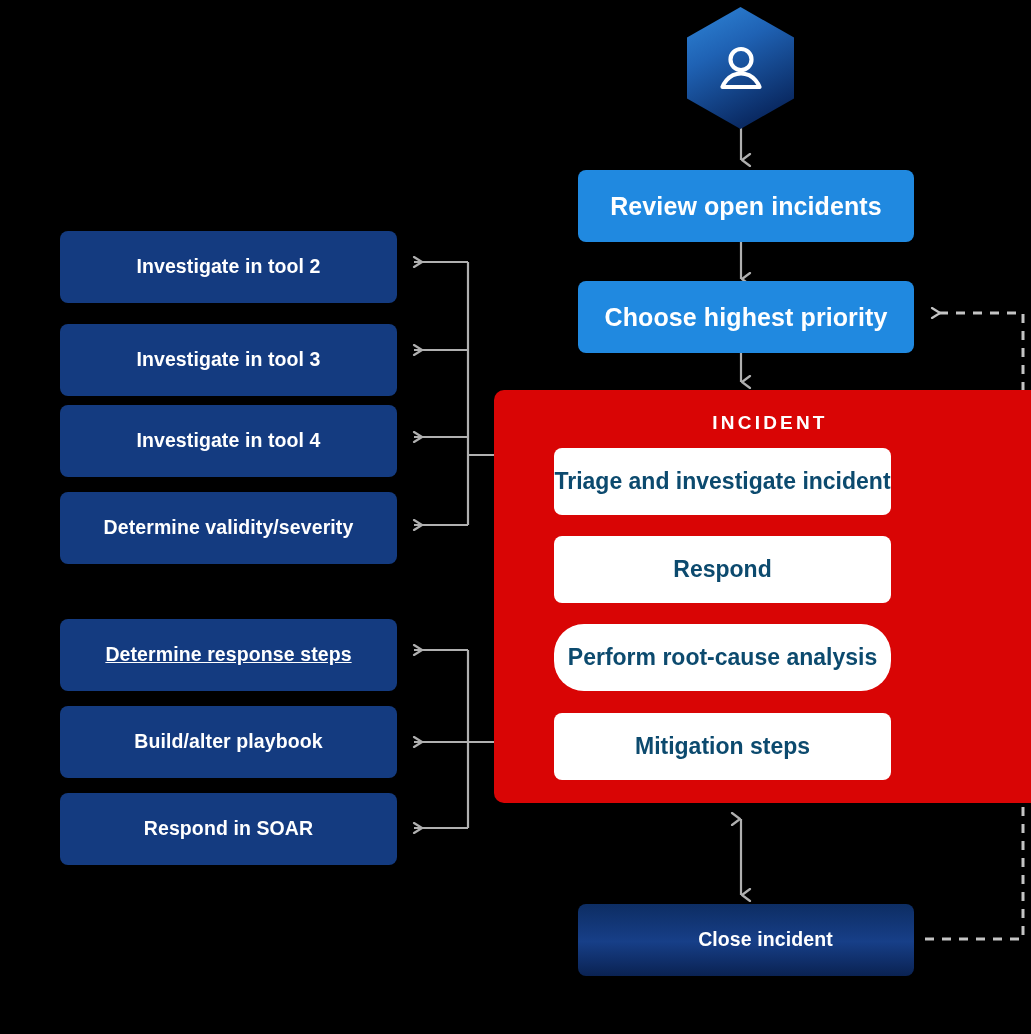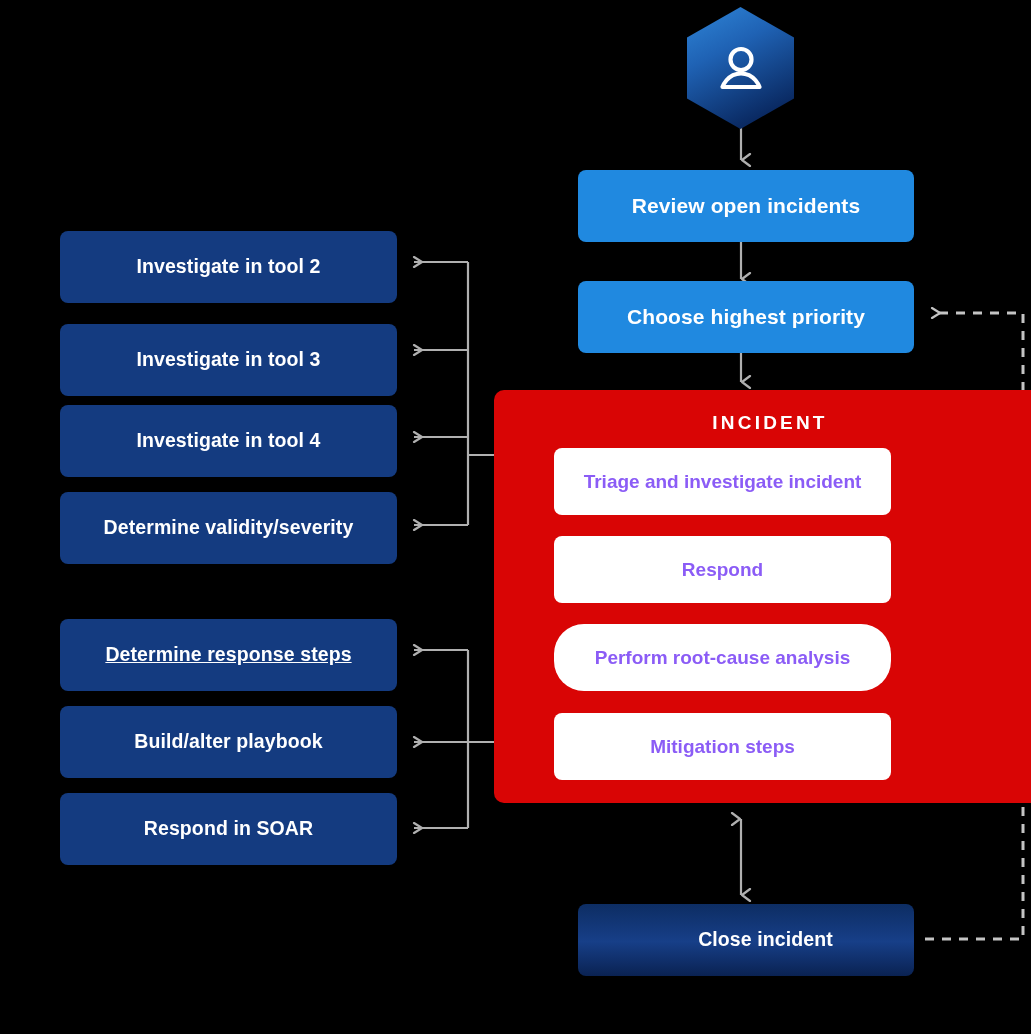--- a/index.html
+++ b/index.html
@@ -50,21 +50,21 @@
     color: #ffffff;
     font-size: 19.5px;
   }
   
   .node-blue {
     left: 578px;
     width: 336px;
     height: 72px;
     background: #2089e0;
     color: #ffffff;
-    font-size: 21px;
+    font-size: 25px;
   }
   
   .node-close {
     left: 578px;
     width: 336px;
     height: 72px;
     background: linear-gradient(180deg, #0d2d63 0%, #173f88 52%, #0a2252 100%);
     color: #ffffff;
     font-size: 19.5px;
     padding-left: 39px;
@@ -90,27 +90,27 @@
     font-size: 19px;
     font-weight: bold;
     letter-spacing: 3.2px;
   }
   .node-white {
     position: absolute;
     left: 60px;
     width: 337px;
     height: 67px;
     background: #ffffff;
-    color: #8b5cf6;
+    color: #0c4a6e;
     border-radius: 8px;
     display: flex;
     align-items: center;
     justify-content: center;
     text-align: center;
-    font-size: 19px;
+    font-size: 23px;
     font-weight: bold;
     box-sizing: border-box;
   }
   
   .hex-wrap {
     position: absolute;
     left: 687px;
     top: 7px;
     width: 107px;
     height: 122px;

